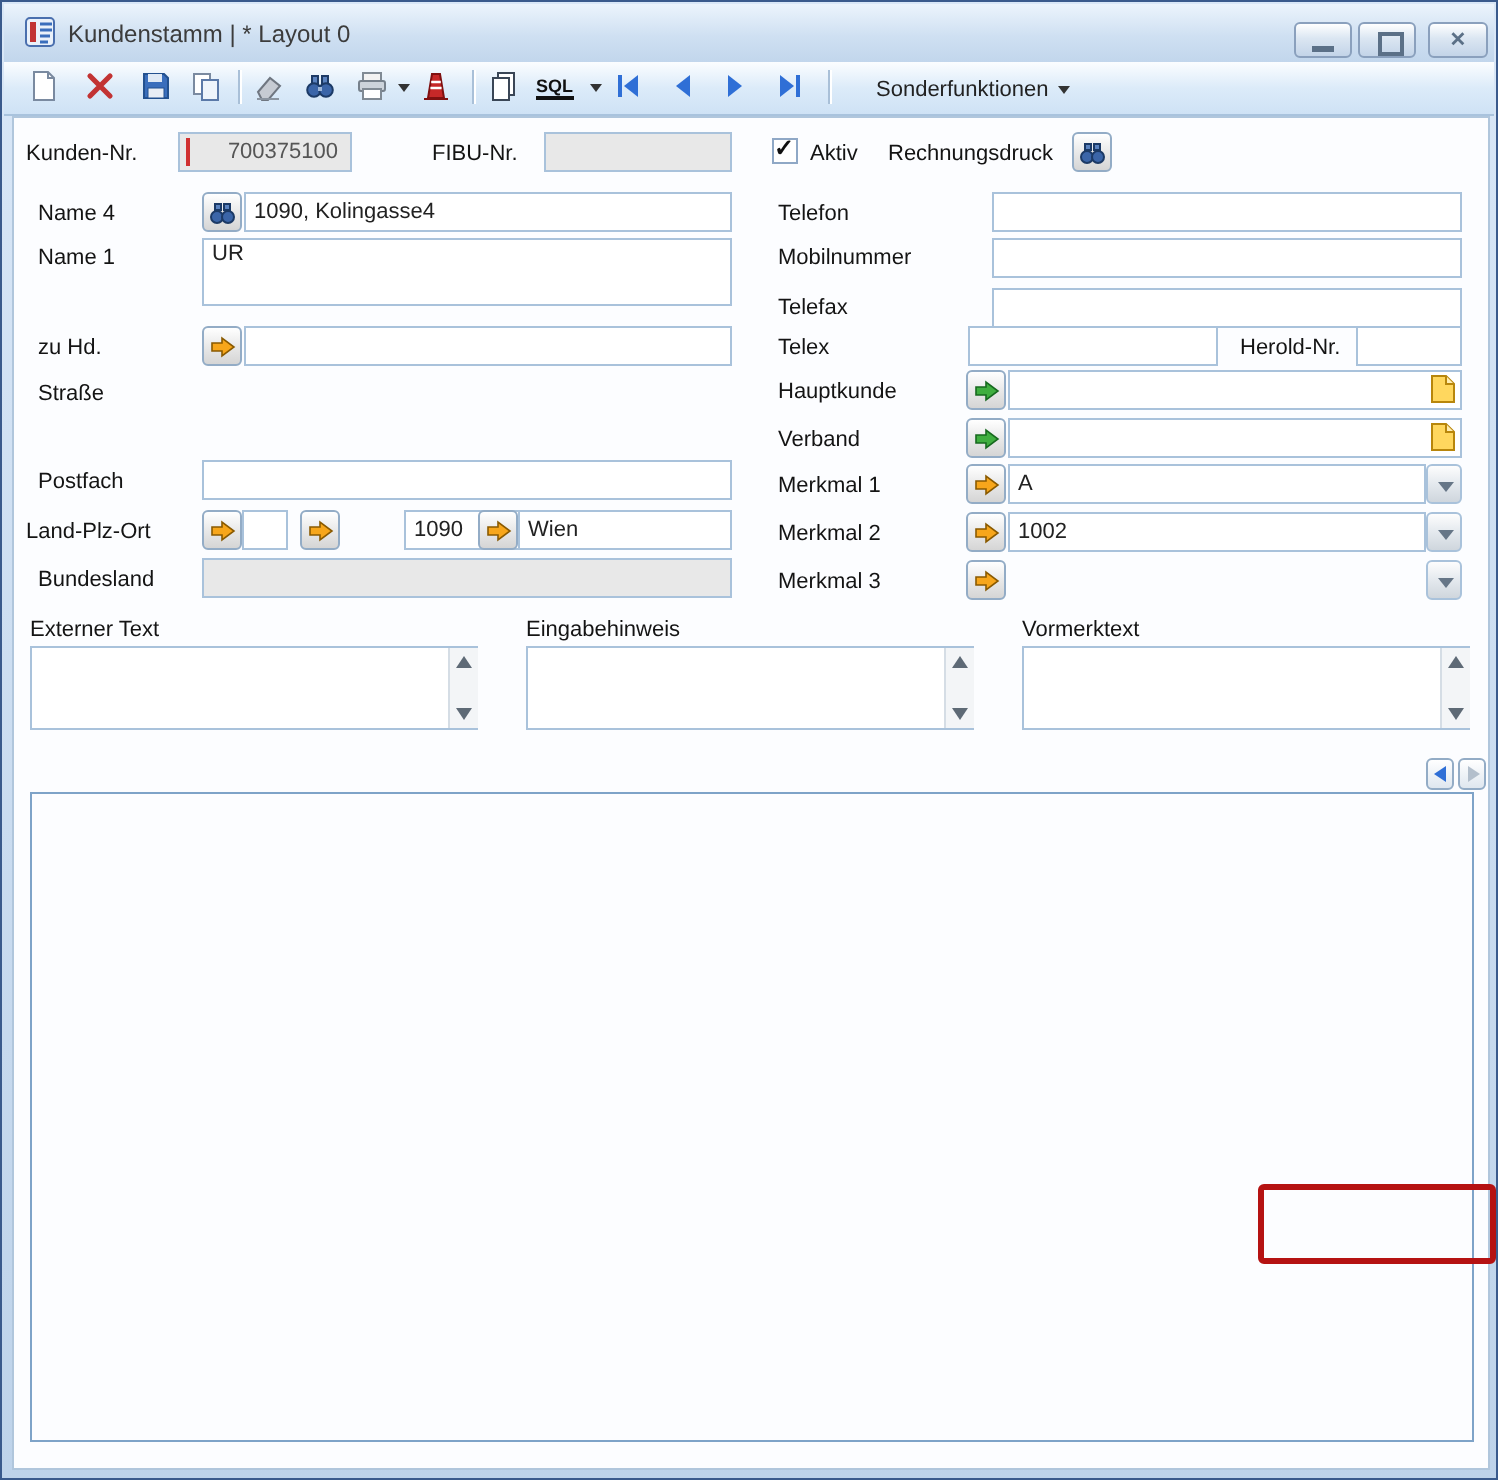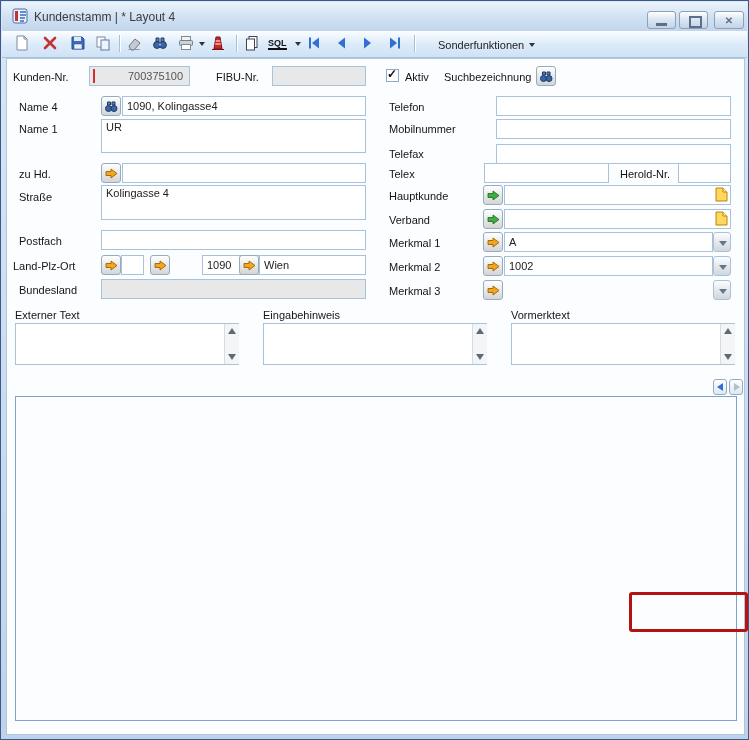--- a/index.html
+++ b/index.html
@@ -72,21 +72,21 @@
 <div class="window">
 
   <div class="titlebar">
     <span class="app-icon">
       <svg width="17" height="17">
           <rect x="1" y="1" width="14" height="14" rx="2" fill="#eaf1fa" stroke="#4a6fae"></rect>
           <rect x="3" y="3" width="3" height="10" fill="#c23333"></rect>
           <path d="M8 4h6M8 7h6M8 10h5M8 13h4" stroke="#3a6ebc" stroke-width="1.4"></path>
         </svg>
     </span>
-    <span class="title-text">Kundenstamm | * Layout 4</span>
+    <span class="title-text">Kundenstamm | * Layout 0</span>
     <span class="winbtn" style="left:645px">
         <span class="g-min"></span>
       </span>
     <span class="winbtn" style="left:677px">
         <span class="g-max"></span>
       </span>
     <span class="winbtn" style="left:712px;width:30px">
         <span class="g">✕</span>
       </span>
   </div>
@@ -152,29 +152,29 @@
           <path d="M12 2.5v11" stroke="#2f6fd6" stroke-width="2"></path>
         </svg></span>
     <span class="tb-sep" style="left:412px"></span>
     <span class="sonder" style="left:436px">Sonderfunktionen</span>
     <span class="caret" style="left:527px;top:12px"></span>
   </div>
 
   <div class="client"></div>
 
   <span class="lbl" style="left:12px;top:70px">Kunden-Nr.</span>
-  <input class="inp dis right" style="left: 88px; top: 65px; width: 101px; padding-right: 6px;" readonly="" value="700375100">
+  <input class="inp dis right" style="left: 88px; top: 65px; width: 87px; padding-right: 6px;" readonly="" value="700375100">
   <span class="redline" style="left:92px;top:68px"></span>
   <span class="lbl" style="left:215px;top:70px">FIBU-Nr.</span>
   <input class="inp dis" style="left: 271px; top: 65px; width: 94px;" readonly="" value="">
   <span class="cb" style="left:385px;top:68px">
       <span class="mark">✓</span>
     </span>
   <span class="lbl" style="left:404px;top:70px">Aktiv</span>
-  <span class="lbl" style="left:443px;top:70px">Suchbezeichnung</span>
+  <span class="lbl" style="left:443px;top:70px">Rechnungsdruck</span>
   <span class="btn" style="left:535px;top:65px">
       <svg width="14" height="13">
         <path d="M3.5 2h3v3h-3zM8 2h3v3H8z" fill="#5b83c0" stroke="#1c3a66"></path>
         <circle cx="4.5" cy="8.5" r="3" fill="#3b65a8" stroke="#1c3a66"></circle>
         <circle cx="10" cy="8.5" r="3" fill="#3b65a8" stroke="#1c3a66"></circle>
       </svg>
     </span>
 
   <span class="lbl" style="left:18px;top:100px">Name 4</span>
   <span class="btn" style="left:100px;top:95px">
@@ -201,21 +201,20 @@
         <path d="M1 3.5h5V1l6 4.5L6 10V7.5H1z" fill="#f7a61b" stroke="#8a5a00" stroke-width="0.8"></path>
       </svg>
     </span>
   <input class="inp" style="left: 121px; top: 162px; width: 244px;" value="">
   <span class="lbl" style="left:388px;top:167px">Telex</span>
   <input class="inp" style="left: 483px; top: 162px; width: 125px;" value="">
   <span class="lbl" style="left:619px;top:167px">Herold-Nr.</span>
   <input class="inp" style="left: 677px; top: 162px; width: 53px;" value="">
 
   <span class="lbl" style="left:18px;top:190px">Straße</span>
-  <textarea class="ta" style="left: 100px; top: 184px; width: 265px; height: 35px;">Kolingasse 4</textarea>
   <span class="lbl" style="left:388px;top:189px">Hauptkunde</span>
   <span class="btn" style="left:482px;top:184px">
       <svg width="13" height="11">
         <path d="M1 3.5h5V1l6 4.5L6 10V7.5H1z" fill="#3fae3f" stroke="#17691f" stroke-width="0.8"></path>
       </svg>
     </span>
   <input class="inp" style="left: 503px; top: 184px; width: 227px;" value="">
   <span style="position:absolute;left:714px;top:186px"><svg width="13" height="15">
         <path d="M1 1h7l4 4v9H1z" fill="#ffd75e" stroke="#b8860b"></path>
         <path d="M8 1v4h4" fill="#ffecb0" stroke="#b8860b"></path>

